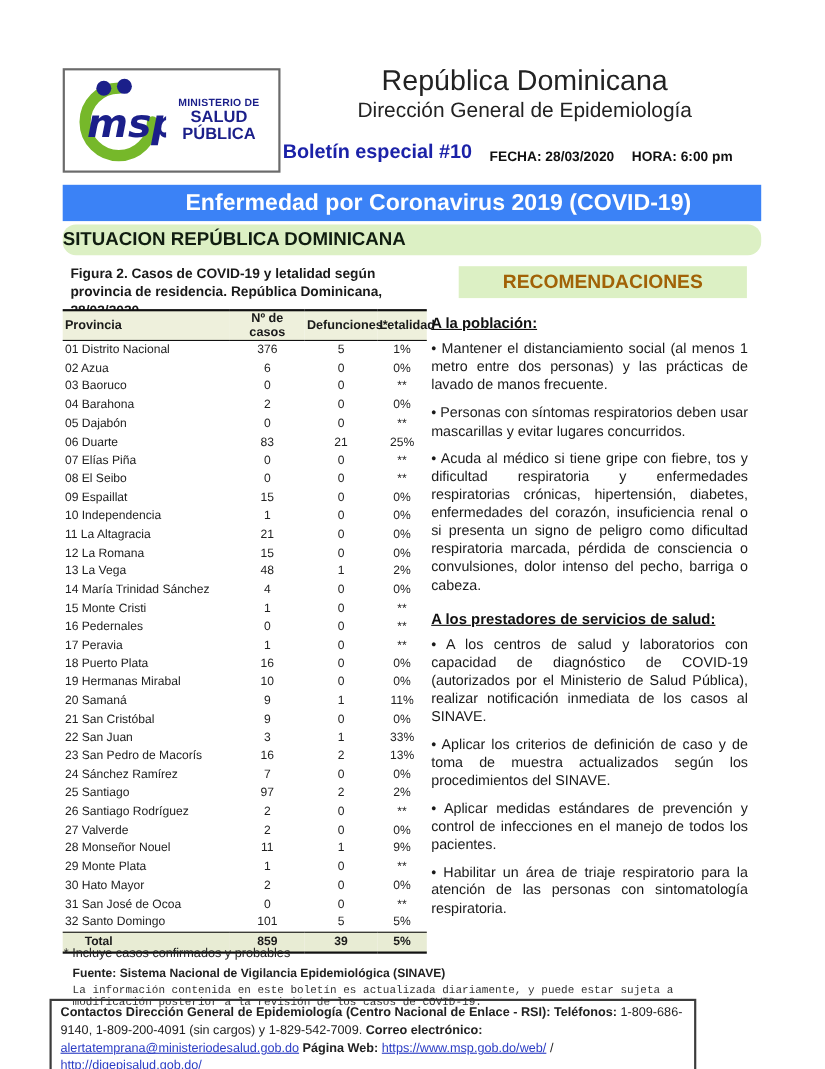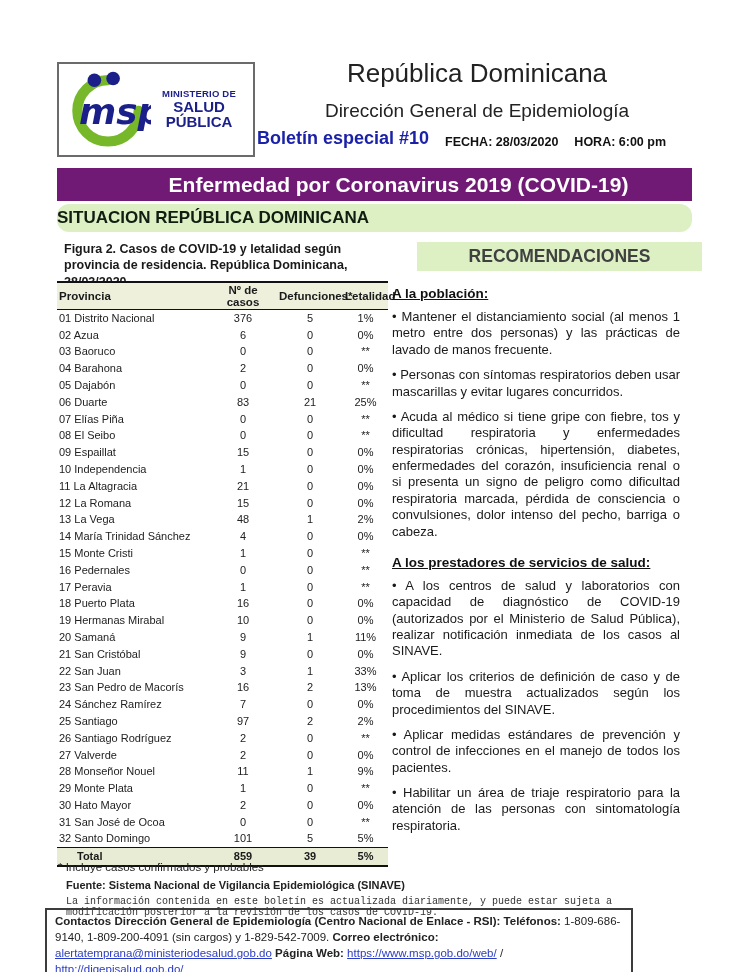--- a/index.html
+++ b/index.html
@@ -17,21 +17,21 @@
     position:absolute; left:0; top:7px; width:198px; height:95px;
     border:2px solid #6b6b6b; background:#fff;
     display:flex; align-items:center; padding:4px 6px;
   }
   .logo-mark { width:86px; height:80px; flex:0 0 auto; }
   .ministry { flex:1; text-align:center; color:#1b1f8a; line-height:1.05; }
   .ministry .m1 { font-size:9.5px; font-weight:bold; letter-spacing:.2px; }
   .ministry .m2 { font-size:15px; font-weight:bold; }
   .title-block { position:absolute; left:205px; top:3px; width:430px; text-align:center; }
   .country { font-size:26px; color:#222; }
-  .department { font-size:19px; color:#222; margin-top:11px; }
+  .department { font-size:19px; color:#222; margin-top:1px; }
   .bulletin-row { position:absolute; left:200px; top:73px; width:435px; display:flex; align-items:flex-end; }
   .bulletin { color:#1b22a8; font-weight:bold; font-size:18px; }
   .meta { font-weight:bold; font-size:12.5px; color:#111; margin-left:16px; white-space:nowrap; }
 
   
   .banner-blue {
     position:absolute; left:57px; top:168px; width:635px; height:33px;
     color:#fff; font-weight:bold; font-size:21px; text-align:center; line-height:33px;
   }
   .banner-green {
@@ -65,22 +65,22 @@
   .footnote { position:absolute; left:58px; top:861px; font-size:11.5px; color:#222; }
   .source { position:absolute; left:66px; top:879px; font-size:11px; font-weight:bold; color:#222; }
   .disclaimer {
     position:absolute; left:66px; top:896px; width:624px;
     font-family:Liberation Mono, monospace; font-size:10px; color:#333;
   }
 
   
   .rec-col { position:absolute; left:392px; top:242px; width:288px; }
   .rec-banner {
-    margin-left:25px; width:285px; height:29px; line-height:29px;
-    font-weight:bold; font-size:17.5px; text-align:center; color:#404040;
+    margin-left:25px; width:262px; height:29px; line-height:29px;
+    font-weight:bold; font-size:17.5px; text-align:center; color:#a16207;
   }
   .rec-heading {
     font-weight:bold; font-size:13.5px; text-decoration:underline;
     margin:15px 0 8px; color:#111;
   }
   .rec-col p.bullet {
     font-size:13px; line-height:1.26; text-align:justify; margin-bottom:9px; color:#1a1a1a;
   }
   .rec-col p.bullet::before { content:"\2022  "; }
 
@@ -115,21 +115,21 @@
       <div class="country">República Dominicana</div>
       <div class="department">Dirección General de Epidemiología</div>
     </div>
     <div class="bulletin-row">
       <span class="bulletin">Boletín especial #10</span>
       <span class="meta">FECHA: 28/03/2020</span>
       <span class="meta">HORA: 6:00 pm</span>
     </div>
   </div>
 
-  <div class="banner-blue" style="background: #701a75; padding-left: 48px;">Enfermedad por Coronavirus 2019 (COVID-19)</div>
+  <div class="banner-blue" style="background: #3b82f6; padding-left: 48px;">Enfermedad por Coronavirus 2019 (COVID-19)</div>
   <div class="banner-green" style="background: rgb(220, 240, 196);">SITUACION REPÚBLICA DOMINICANA</div>
 
   <div class="fig-caption">Figura 2. Casos de COVID-19 y letalidad según provincia de residencia. República Dominicana, 28/03/2020</div>
 
   <table class="data">
     <colgroup>
         <col class="c-prov">
         <col class="c-cases">
         <col class="c-def">
         <col class="c-let">

